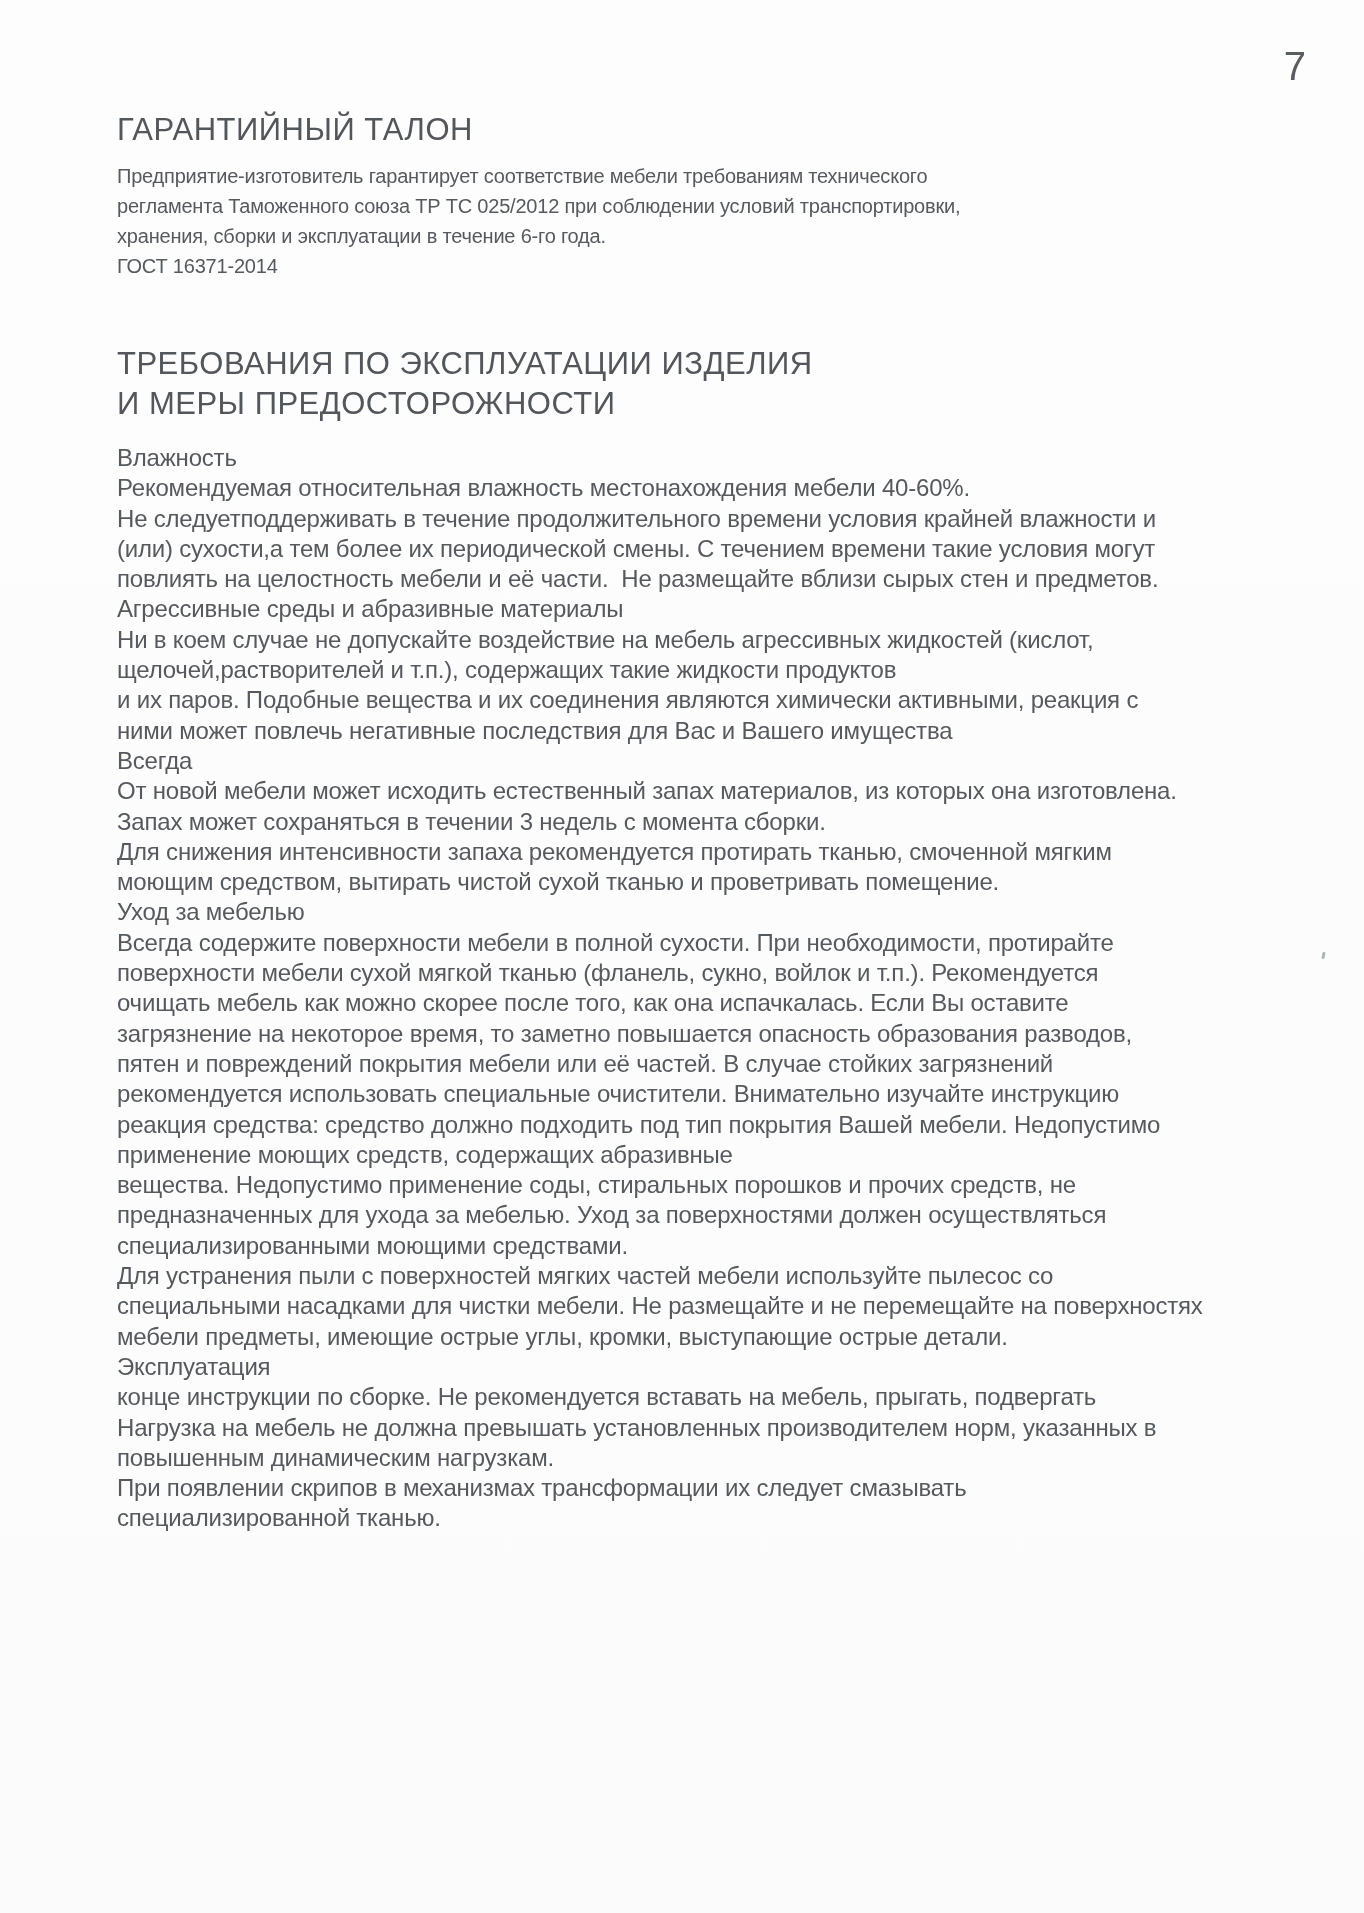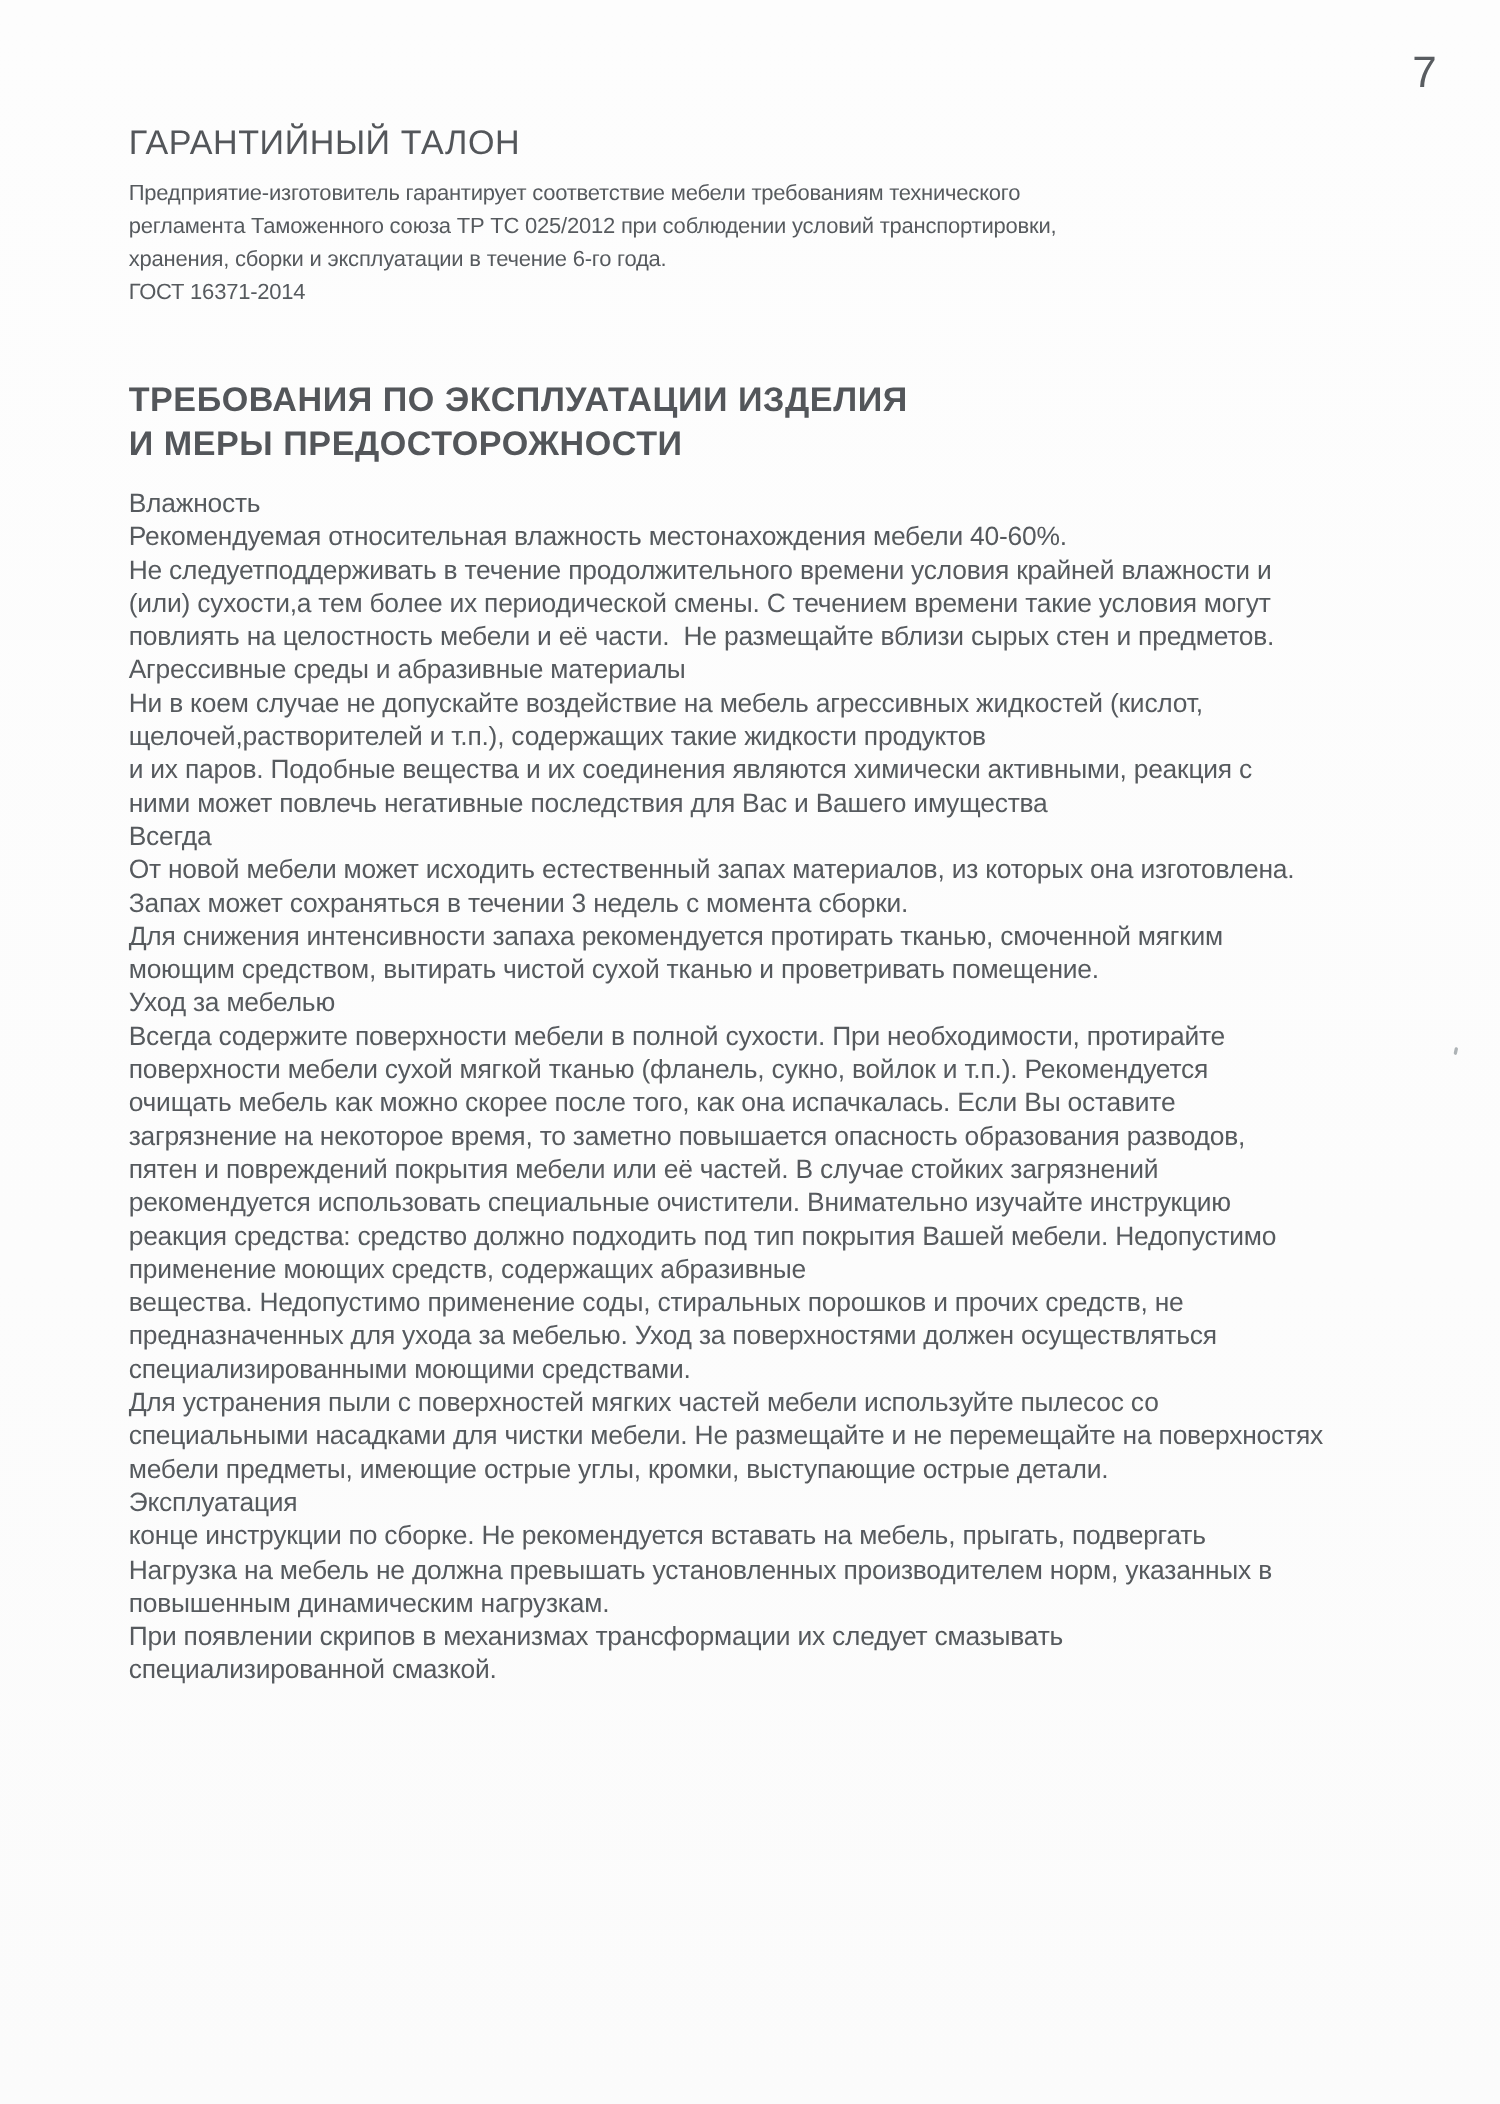--- a/index.html
+++ b/index.html
@@ -49,21 +49,21 @@
   }
   .warranty-text .line {
     line-height: 30px;
     white-space: pre;
   }
   .section-heading {
     position: absolute;
     top: 344px;
     left: 117px;
     font-size: 31px;
-    font-weight: 700;
+    font-weight: 400;
     color: #53565a;
     letter-spacing: 0.5px;
   }
   .section-heading .hline {
     line-height: 40px;
     white-space: pre;
   }
   .body-text {
     position: absolute;
     top: 443px;
@@ -140,18 +140,18 @@
       <div class="line">предназначенных для ухода за мебелью. Уход за поверхностями должен осуществляться</div>
       <div class="line">специализированными моющими средствами.</div>
       <div class="line">Для устранения пыли с поверхностей мягких частей мебели используйте пылесос со</div>
       <div class="line">специальными насадками для чистки мебели. Не размещайте и не перемещайте на поверхностях</div>
       <div class="line">мебели предметы, имеющие острые углы, кромки, выступающие острые детали.</div>
       <div class="line">Эксплуатация</div>
       <div class="line">конце инструкции по сборке. Не рекомендуется вставать на мебель, прыгать, подвергать</div>
       <div class="line">Нагрузка на мебель не должна превышать установленных производителем норм, указанных в</div>
       <div class="line">повышенным динамическим нагрузкам.</div>
       <div class="line">При появлении скрипов в механизмах трансформации их следует смазывать</div>
-      <div class="line">специализированной смазкой.</div>
+      <div class="line">специализированной тканью.</div>
     </div>
 
   <div class="scan-artifact"></div>
 
 </div>
 
 </body></html>

